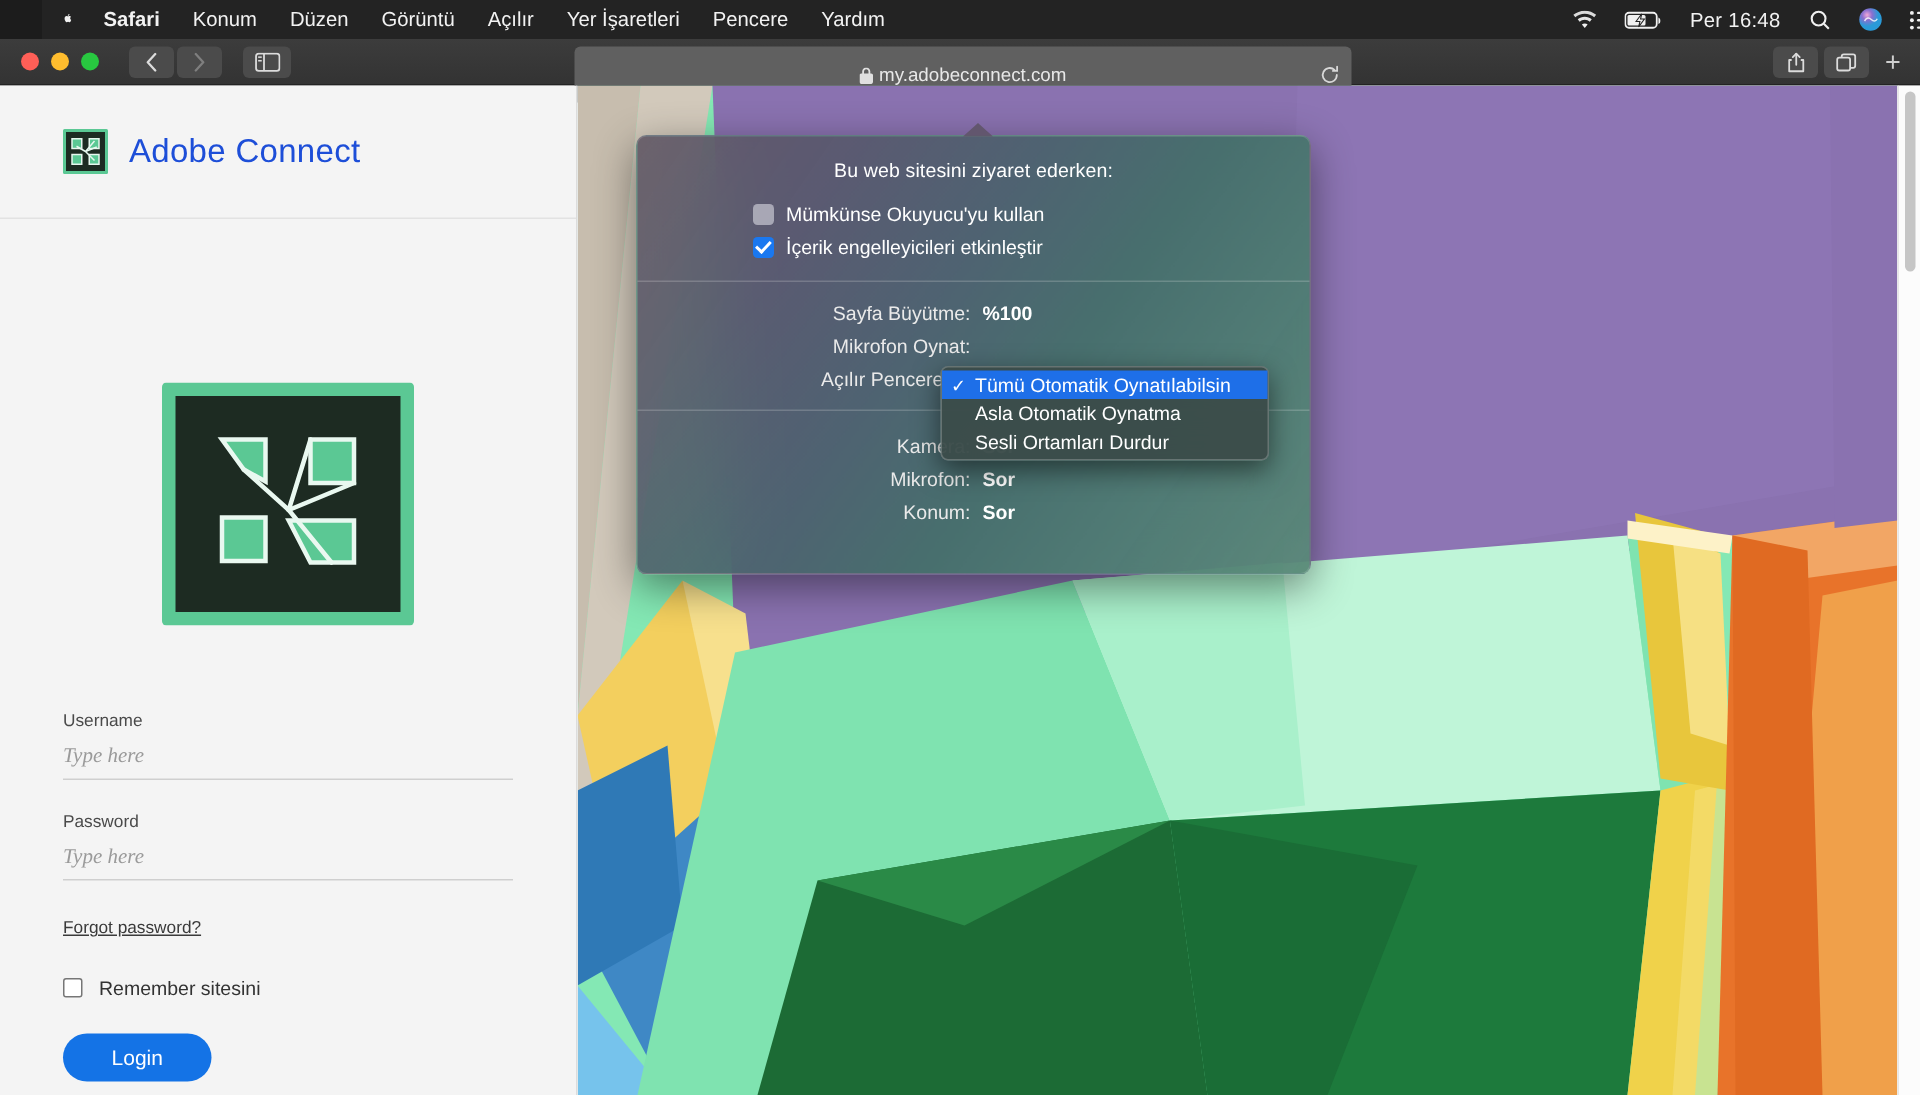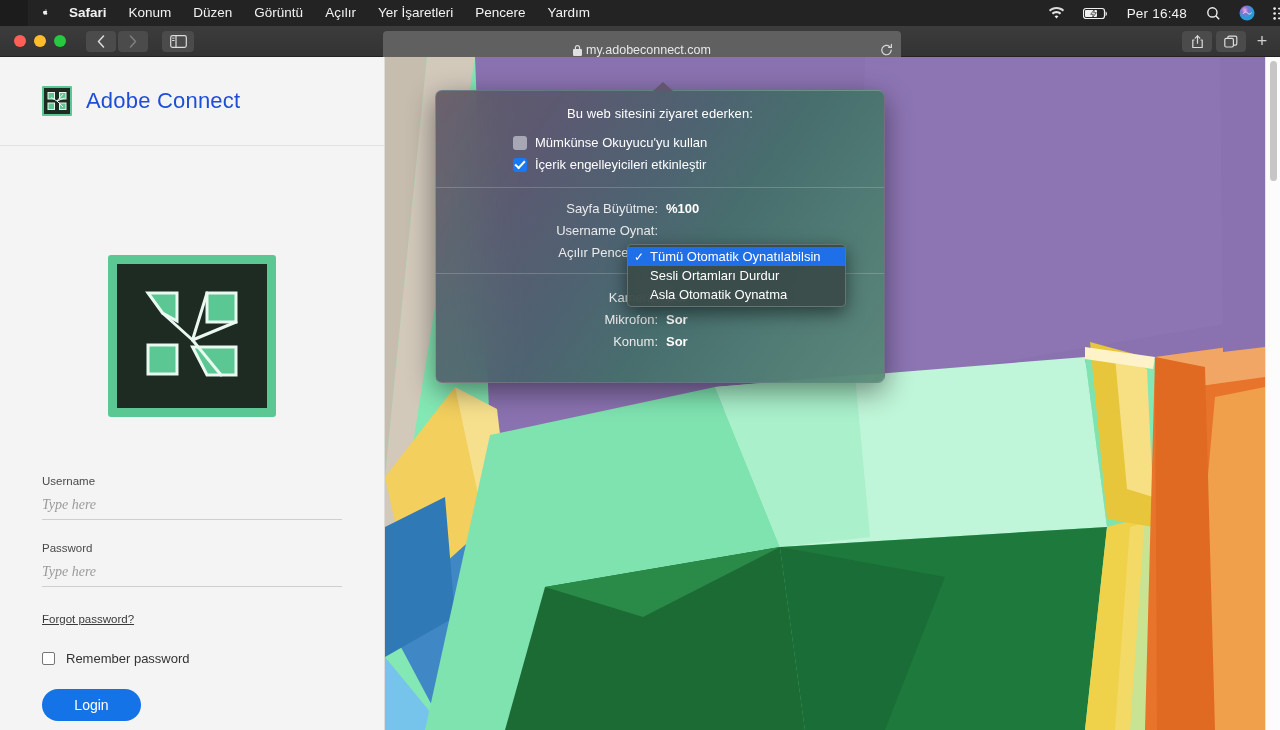--- a/index.html
+++ b/index.html
@@ -125,21 +125,21 @@
     position: absolute; right: 0; top: 0; width: 15px; height: 673px;
     background: #fcfcfc; border-left: 1px solid #e6e6e6;
   }
   .scroll-thumb {
     position: absolute; top: 4px; left: 4px; width: 7px; height: 120px;
     background: #c6c6c6; border-radius: 4px;
   }
 
   
   .popover {
-    position: absolute; left: 435px; top: 33px; width: 450px; height: 293px;
+    position: absolute; left: 424px; top: 33px; width: 450px; height: 293px;
     border-radius: 7px;
     background:
       linear-gradient(125deg,
         rgba(96,86,100,.90) 0%,
         rgba(84,86,104,.88) 22%,
         rgba(70,96,104,.88) 42%,
         rgba(62,110,100,.88) 60%,
         rgba(72,124,108,.88) 78%,
         rgba(86,136,116,.90) 100%);
     box-shadow: 0 8px 28px rgba(0,0,0,.45);
@@ -428,21 +428,21 @@
             <div class="fieldlabel">Username</div>
             <input class="fieldline" type="text" placeholder="Type here" style="">
           </div>
           <div class="fgroup">
             <div class="fieldlabel">Password</div>
             <input class="fieldline" type="text" placeholder="Type here" style="">
           </div>
           <a class="forgot" href="#">Forgot password?</a>
           <div class="remember">
             <div class="cbox"></div>
-            <div class="remember-lbl">Remember password</div>
+            <div class="remember-lbl">Remember sitesini</div>
           </div>
           <button class="loginbtn">Login</button>
         </div>
 
         <div class="footnote"></div>
       </div>
 
       <div class="popover">
         <div class="pop-arrow"></div>
 
@@ -460,21 +460,21 @@
         </div>
 
         <div class="pop-div d1"></div>
 
         <div class="pop-rows">
           <div class="pop-row">
             <div class="pop-lbl">Sayfa Büyütme:</div>
             <div class="pop-val">%100</div>
           </div>
           <div class="pop-row">
-            <div class="pop-lbl">Username Oynat:</div>
+            <div class="pop-lbl">Mikrofon Oynat:</div>
             <div class="pop-val"></div>
           </div>
           <div class="pop-row">
             <div class="pop-lbl">Açılır Pencereler:</div>
             <div class="pop-val"></div>
           </div>
         </div>
 
         <div class="pop-div"></div>
 
@@ -494,23 +494,23 @@
         </div>
       </div>
 
       <div class="dropdown">
         <div class="dd-item sel">
           <span class="dd-check">✓</span>
           <span class="dd-label">Tümü Otomatik Oynatılabilsin</span>
         </div>
         <div class="dd-item">
           <span class="dd-check"></span>
-          <span class="dd-label">Sesli Ortamları Durdur</span>
+          <span class="dd-label">Asla Otomatik Oynatma</span>
         </div>
         <div class="dd-item">
           <span class="dd-check"></span>
-          <span class="dd-label">Asla Otomatik Oynatma</span>
+          <span class="dd-label">Sesli Ortamları Durdur</span>
         </div>
       </div>
 
     </div>
   </div>
 </div>
 
 </body></html>

